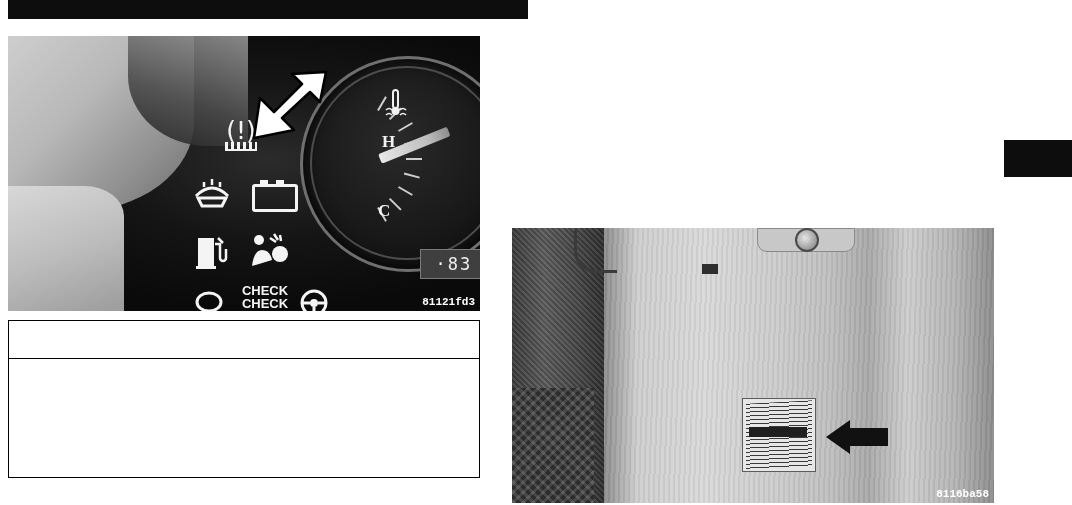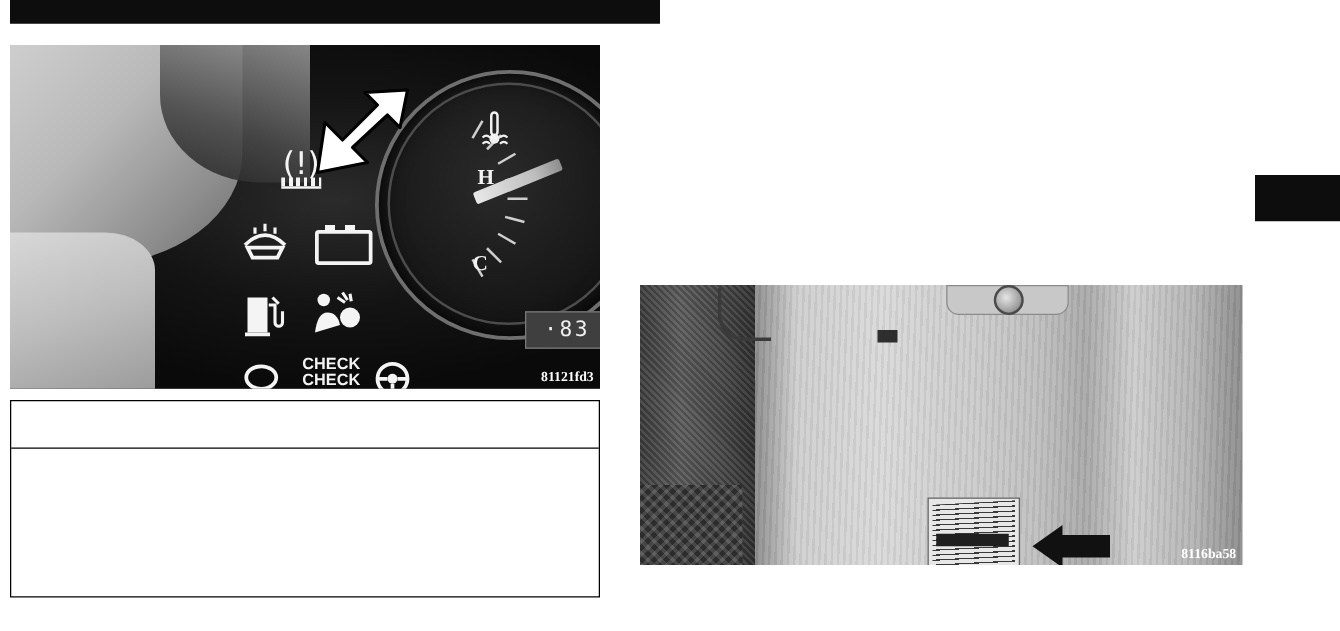--- a/index.html
+++ b/index.html
@@ -218,21 +218,21 @@
     height: 78px;
   }
 
   .photo-id {
     position: absolute;
     right: 5px;
     bottom: 3px;
     font-size: 11px;
     font-weight: bold;
     color: #ffffff;
-    font-family: Liberation Serif, serif;
+    font-family: Liberation Mono, monospace;
   }
 
   
   .info-table {
     position: absolute;
     left: 8px;
     top: 320px;
     width: 472px;
     height: 158px;
     border: 1px solid #000;
@@ -254,21 +254,21 @@
     color: #000;
     line-height: 15px;
   }
 
   
   .door-photo {
     position: absolute;
     left: 512px;
     top: 228px;
     width: 482px;
-    height: 224px;
+    height: 275px;
     overflow: hidden;
     background: #b7b7b7;
   }
   .door-bg {
     position: absolute; inset: 0;
     background: linear-gradient(90deg,
       #6d6d6d 0%, #555555 5%, #9a9a9a 12%, #828282 18%,
       #cfcfcf 26%, #d9d9d9 40%, #cccccc 55%,
       #bfbfbf 66%, #a9a9a9 74%, #cdcdcd 82%, #b4b4b4 92%, #8c8c8c 100%);
   }

